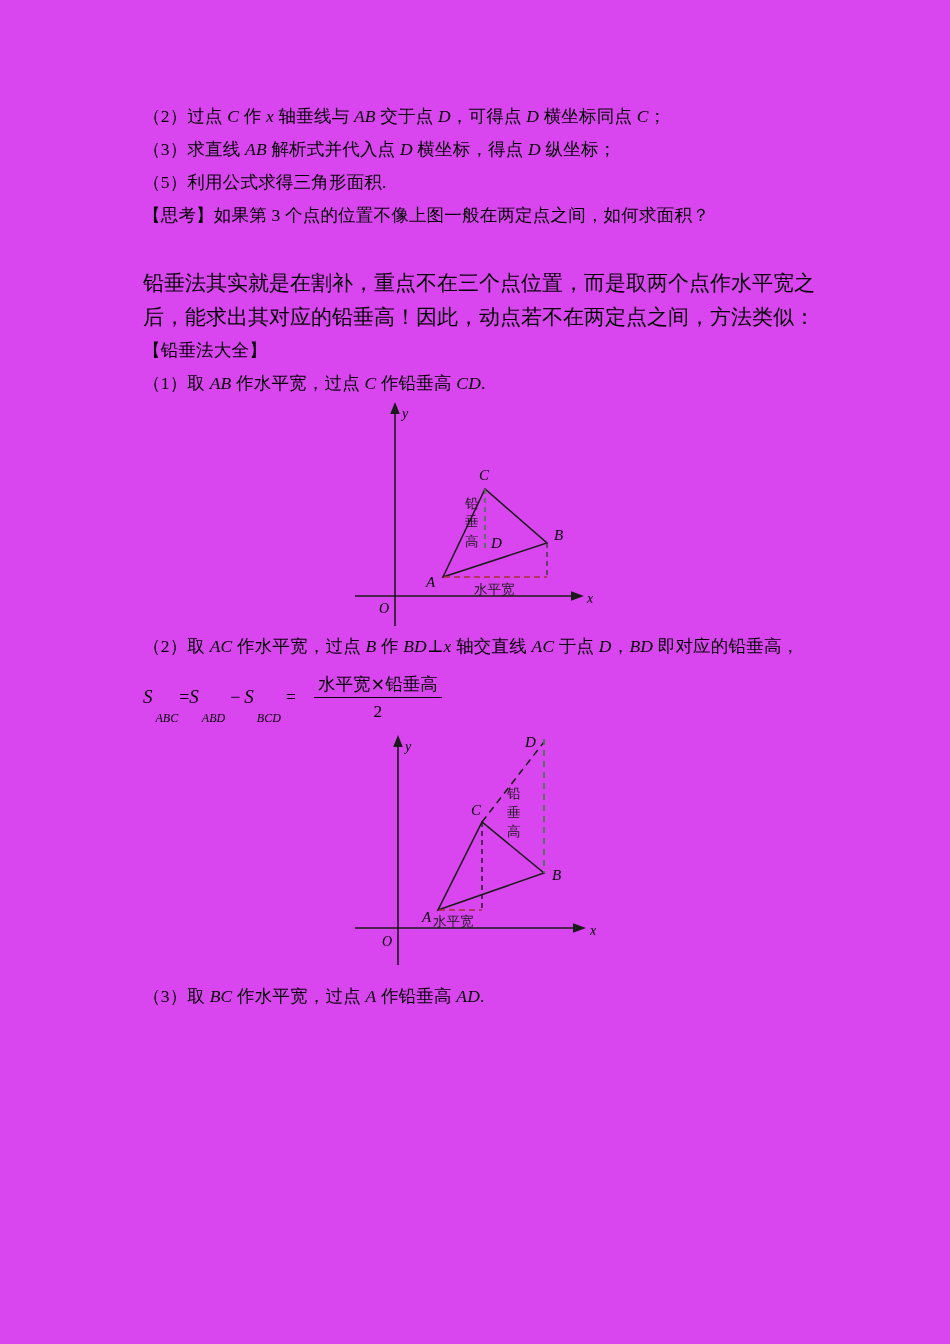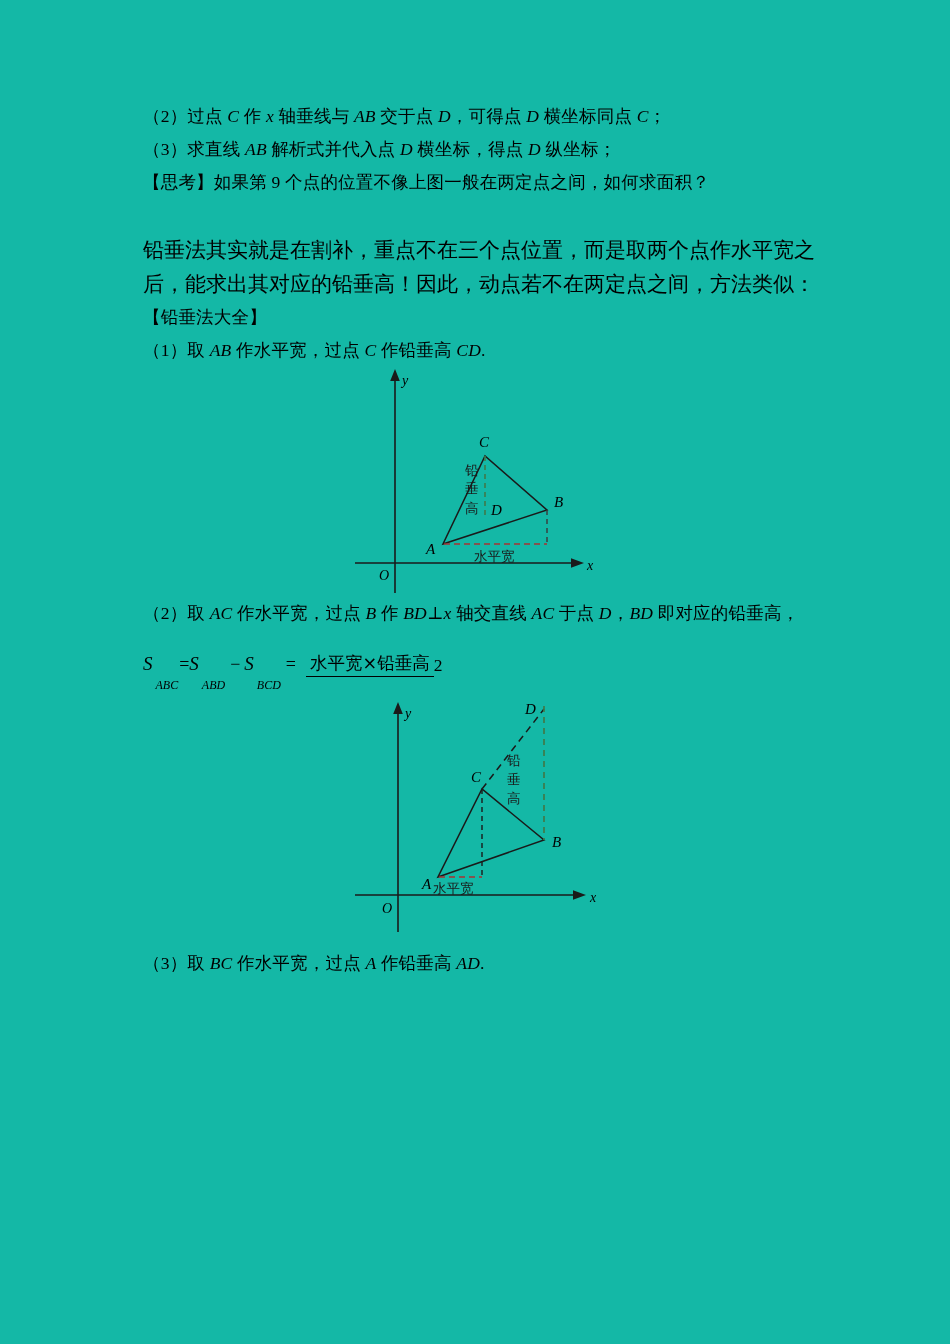--- a/index.html
+++ b/index.html
@@ -13,21 +13,21 @@
     position: relative;
     font-family: "Liberation Serif", "DejaVu Serif", serif;
     color: #000000;
     overflow: hidden;
   }
   .page {
     position: absolute;
     left: 0; top: 0;
     width: 950px;
     height: 1344px;
-    background: #14b8a6;
+    background: #d946ef;
   }
   .content {
     position: absolute;
     left: 143px;
     top: 100px;
     width: 672px;
   }
   .tline {
     font-size: 17.5px;
     line-height: 33px;
@@ -64,24 +64,24 @@
     font-size: 12px;
     vertical-align: sub;
     position: relative;
     top: 21px;
     padding-left: 3px;
     padding-right: 1px;
   }
   .formula .op { padding: 0 4px; }
   .frac {
     display: inline-flex;
-    flex-direction: row;
+    flex-direction: column;
     align-items: center;
     vertical-align: middle;
-    margin-left: 6px;
+    margin-left: 14px;
   }
   .frac .num {
     font-size: 17.5px;
     padding: 0 4px 1px 4px;
     border-bottom: 1.3px solid #000;
     line-height: 24px;
   }
   .frac .den {
     font-size: 17.5px;
     line-height: 24px;
@@ -98,22 +98,23 @@
   }
 </style>
 </head>
 <body>
 
 <div class="page">
   <div class="content">
 
     <div class="tline">（2）过点 <span class="it">C</span> 作 <span class="it">x</span> 轴垂线与 <span class="it">AB</span> 交于点 <span class="it">D</span>，可得点 <span class="it">D</span> 横坐标同点 <span class="it">C</span>；</div>
     <div class="tline">（3）求直线 <span class="it">AB</span> 解析式并代入点 <span class="it">D</span> 横坐标，得点 <span class="it">D</span> 纵坐标；</div>
-
-    <div class="tline"><span>【思考】</span><span>如果第 9 个点的位置不像上图一般在两定点之间，如何求面积？</span></div>
+    <div class="tline">（5）利用公式求得三角形面积.</div>
+
+    <div class="tline"><span>【思考】</span><span>如果第 3 个点的位置不像上图一般在两定点之间，如何求面积？</span></div>
 
     <div class="spacer-lg"></div>
 
     <div class="para">铅垂法其实就是在割补，重点不在三个点位置，而是取两个点作水平宽之后，能求出其对应的铅垂高！因此，动点若不在两定点之间，方法类似：</div>
 
     <div class="tline">【铅垂法大全】</div>
 
     <div class="tline">（1）取 <span class="it">AB</span> 作水平宽，过点 <span class="it">C</span> 作铅垂高 <span class="it">CD</span>.</div>
 
     <div class="fig">

